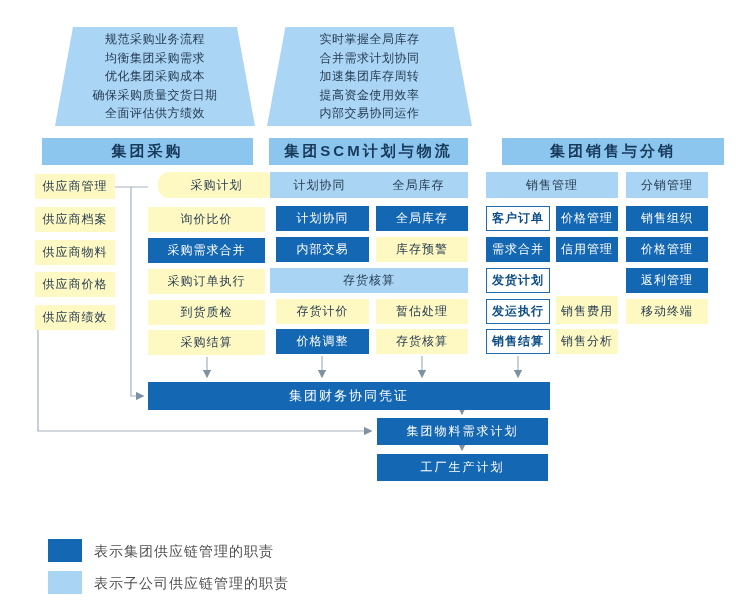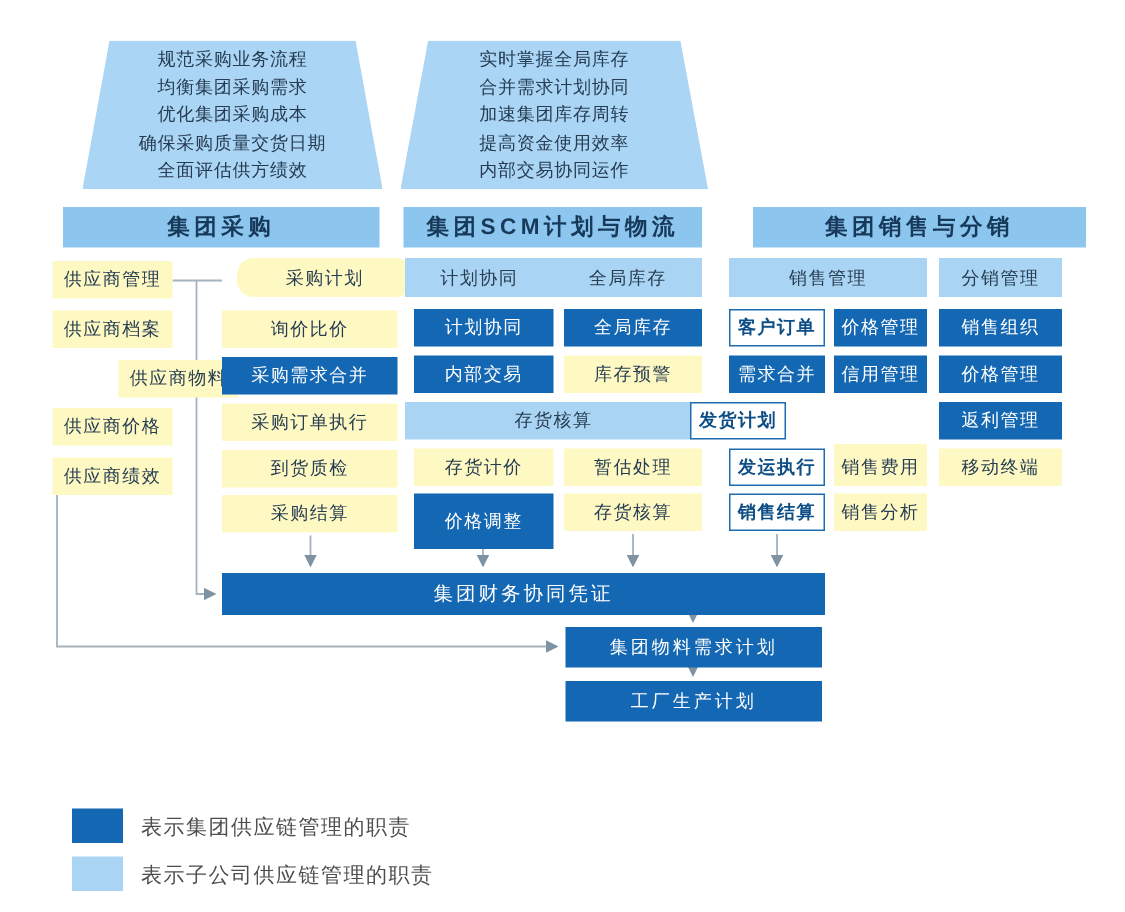--- a/index.html
+++ b/index.html
@@ -65,21 +65,21 @@
     <div>提高资金使用效率</div>
     <div>内部交易协同运作</div>
   </div>
 
   <div class="box hdr" style="left:42px;top:138px;width:211px;height:27px;">集团采购</div>
   <div class="box hdr" style="left:269px;top:138px;width:199px;height:27px;">集团SCM计划与物流</div>
   <div class="box hdr" style="left:486px;top:138px;width:222px;height:27px;margin-left:16px;">集团销售与分销</div>
 
   <div class="box light" style="left:35px;top:174px;width:80px;height:25px;">供应商管理</div>
   <div class="box light" style="left:35px;top:207px;width:80px;height:25px;">供应商档案</div>
-  <div class="box light" style="left:35px;top:240px;width:80px;height:25px;margin-left:44px;">供应商物料</div>
+  <div class="box light" style="left:35px;top:240px;width:80px;height:25px;">供应商物料</div>
   <div class="box light" style="left:35px;top:272px;width:80px;height:25px;">供应商价格</div>
   <div class="box light" style="left:35px;top:305px;width:80px;height:25px;">供应商绩效</div>
 
   <div class="box light" style="left:158px;top:172px;width:117px;height:26px;border-radius:11px;">采购计划</div>
   <div class="box light" style="left:148px;top:207px;width:117px;height:25px;">询价比价</div>
   <div class="box dark" style="left:148px;top:238px;width:117px;height:25px;">采购需求合并</div>
   <div class="box light" style="left:148px;top:269px;width:117px;height:25px;">采购订单执行</div>
   <div class="box light" style="left:148px;top:300px;width:117px;height:25px;">到货质检</div>
   <div class="box light" style="left:148px;top:330px;width:117px;height:25px;">采购结算</div>
 
@@ -87,29 +87,29 @@
     <span>计划协同</span>
     <span>全局库存</span>
   </div>
   <div class="box dark" style="left:276px;top:206px;width:93px;height:25px;">计划协同</div>
   <div class="box dark" style="left:376px;top:206px;width:92px;height:25px;">全局库存</div>
   <div class="box dark" style="left:276px;top:237px;width:93px;height:25px;">内部交易</div>
   <div class="box light" style="left:376px;top:237px;width:92px;height:25px;">库存预警</div>
   <div class="box subhdr" style="left:270px;top:268px;width:198px;height:25px;">存货核算</div>
   <div class="box light" style="left:276px;top:299px;width:93px;height:25px;">存货计价</div>
   <div class="box light" style="left:376px;top:299px;width:92px;height:25px;">暂估处理</div>
-  <div class="box dark" style="left:276px;top:329px;width:93px;height:37px;">价格调整</div>
+  <div class="box dark" style="left:276px;top:329px;width:93px;height:25px;">价格调整</div>
   <div class="box light" style="left:376px;top:329px;width:92px;height:25px;">存货核算</div>
 
   <div class="box subhdr" style="left:486px;top:172px;width:132px;height:26px;">销售管理</div>
   <div class="box subhdr" style="left:626px;top:172px;width:82px;height:26px;">分销管理</div>
 
   <div class="box outline" style="left:486px;top:206px;width:64px;height:25px;">客户订单</div>
   <div class="box dark" style="left:486px;top:237px;width:64px;height:25px;">需求合并</div>
-  <div class="box outline" style="left:460px;top:268px;width:64px;height:25px;">发货计划</div>
+  <div class="box outline" style="left:486px;top:268px;width:64px;height:25px;">发货计划</div>
   <div class="box outline" style="left:486px;top:299px;width:64px;height:25px;">发运执行</div>
   <div class="box outline" style="left:486px;top:329px;width:64px;height:25px;">销售结算</div>
 
   <div class="box dark" style="left:556px;top:206px;width:62px;height:25px;">价格管理</div>
   <div class="box dark" style="left:556px;top:237px;width:62px;height:25px;">信用管理</div>
   <div class="box light" style="left:556px;top:268px;width:62px;height:25px;margin-top:28px;">促销管理</div>
   <div class="box light" style="left:556px;top:299px;width:62px;height:25px;">销售费用</div>
   <div class="box light" style="left:556px;top:329px;width:62px;height:25px;">销售分析</div>
 
   <div class="box dark" style="left:626px;top:206px;width:82px;height:25px;">销售组织</div>

